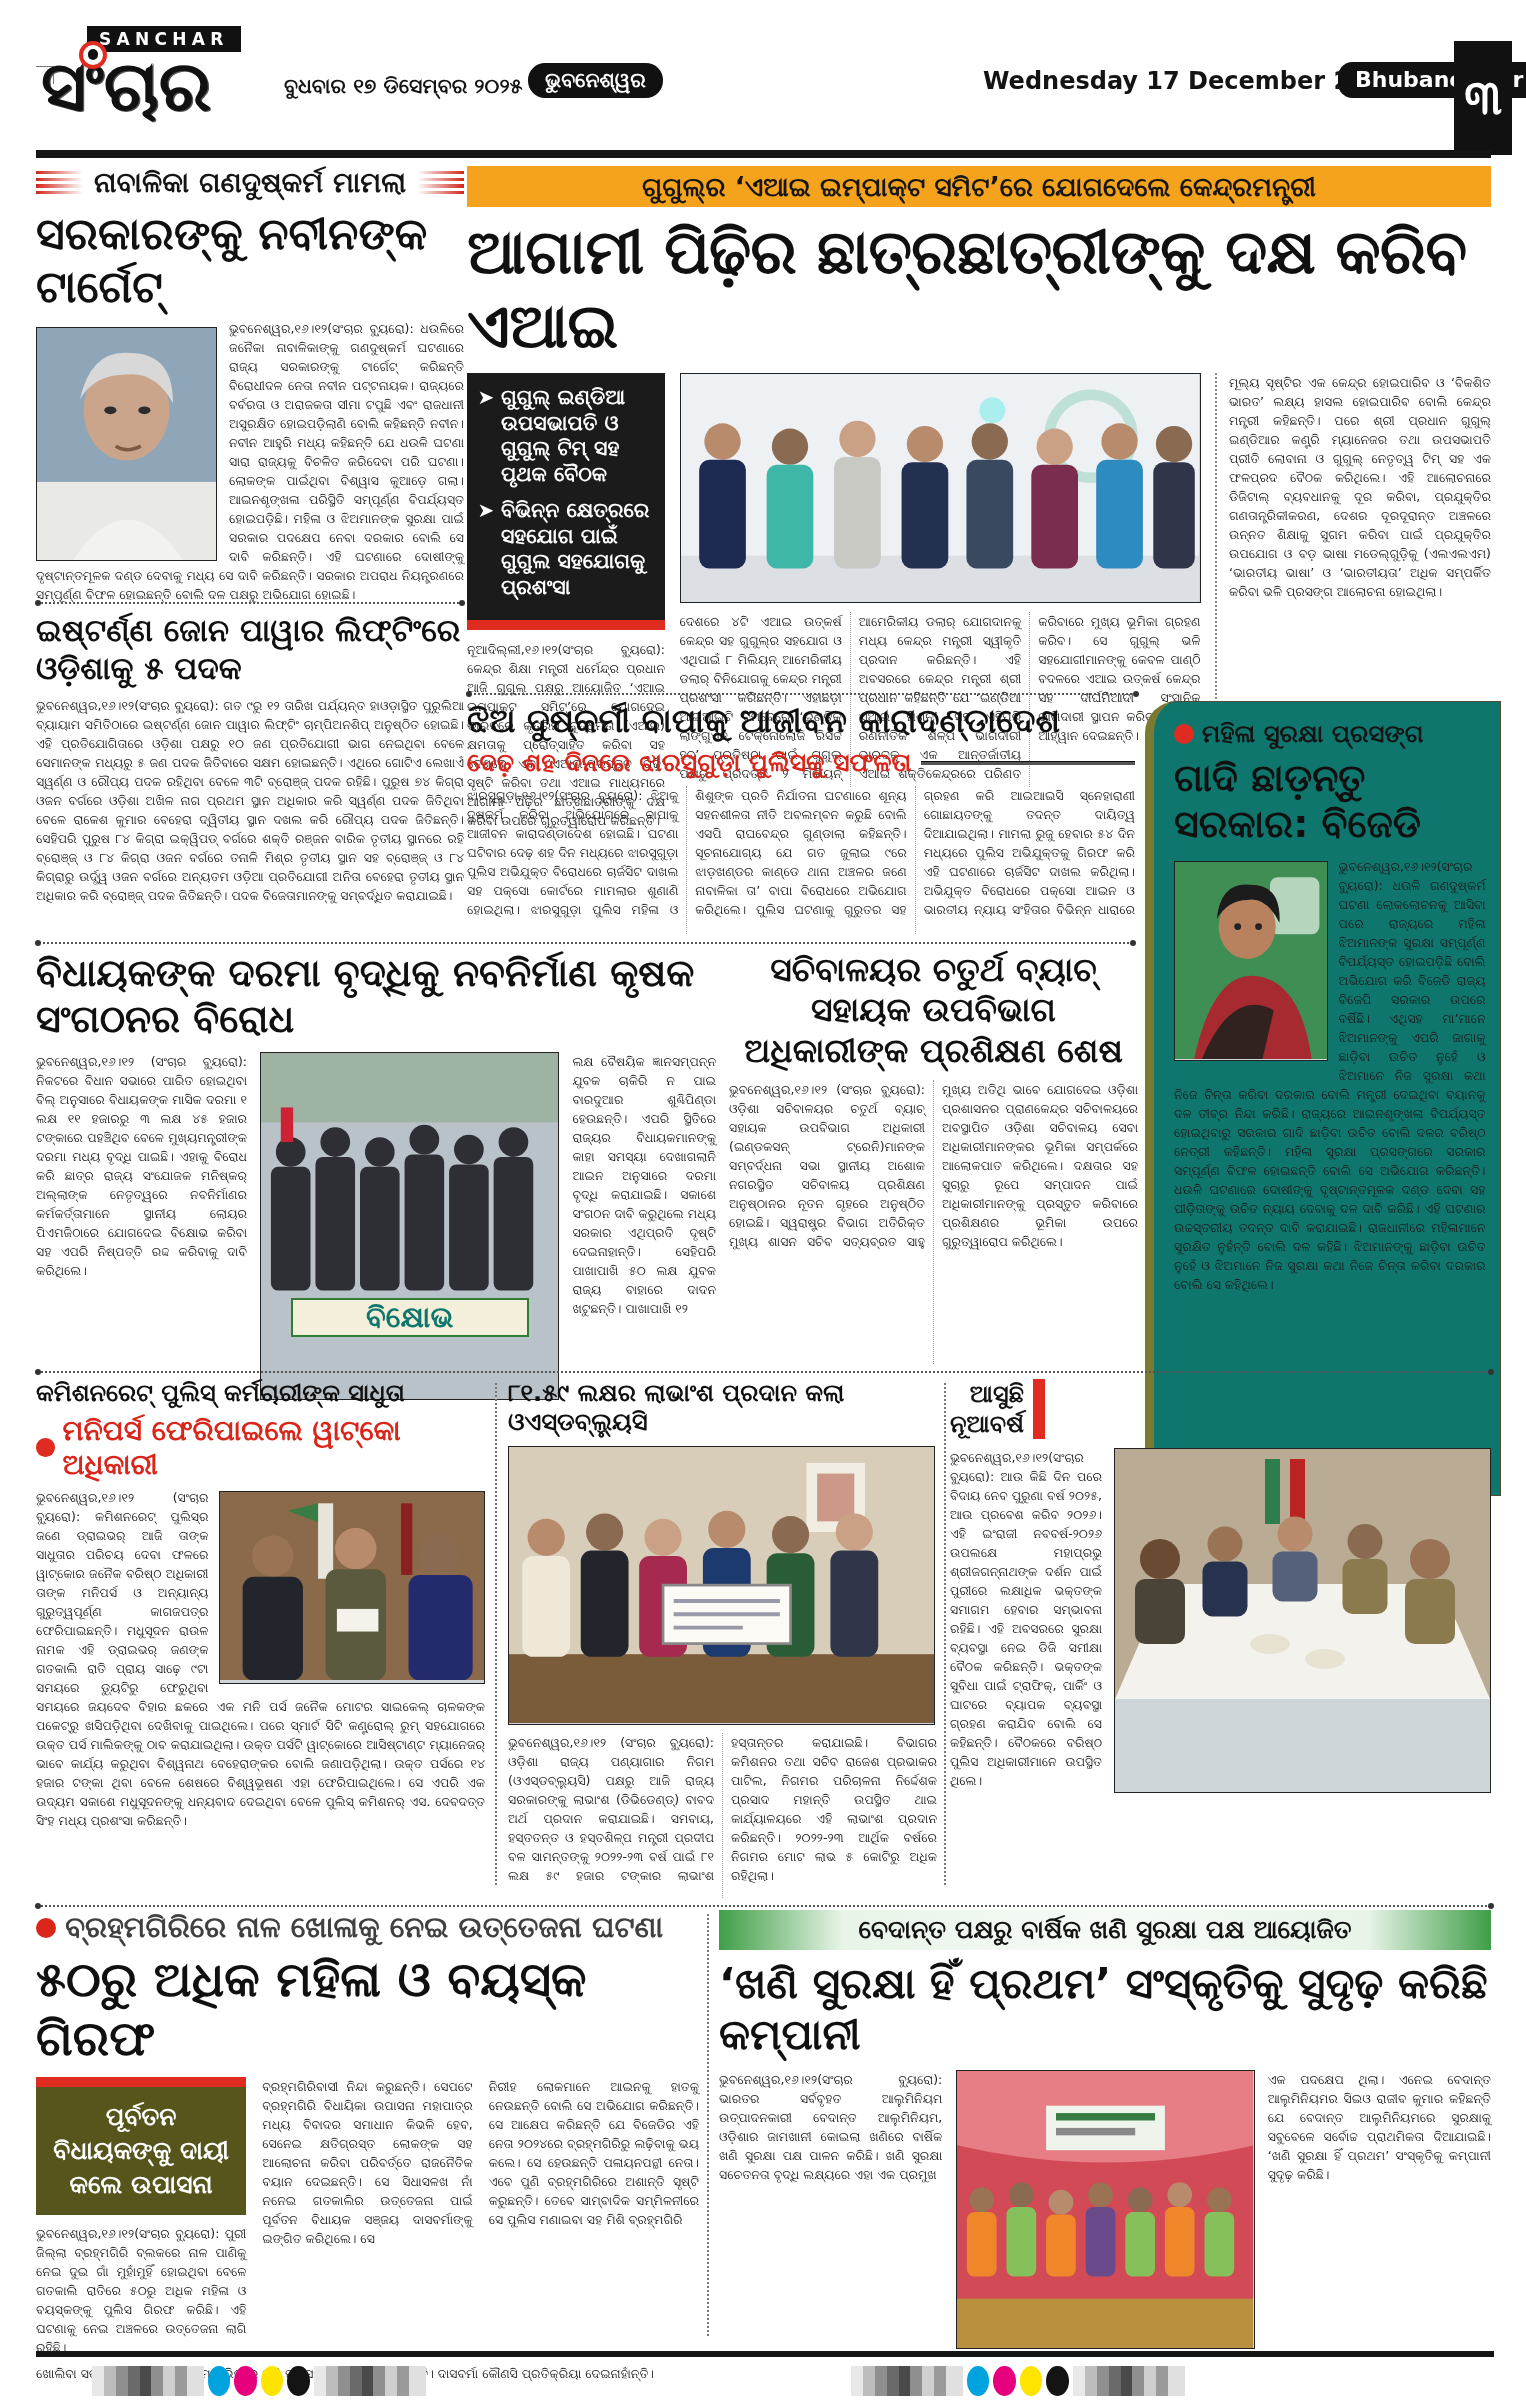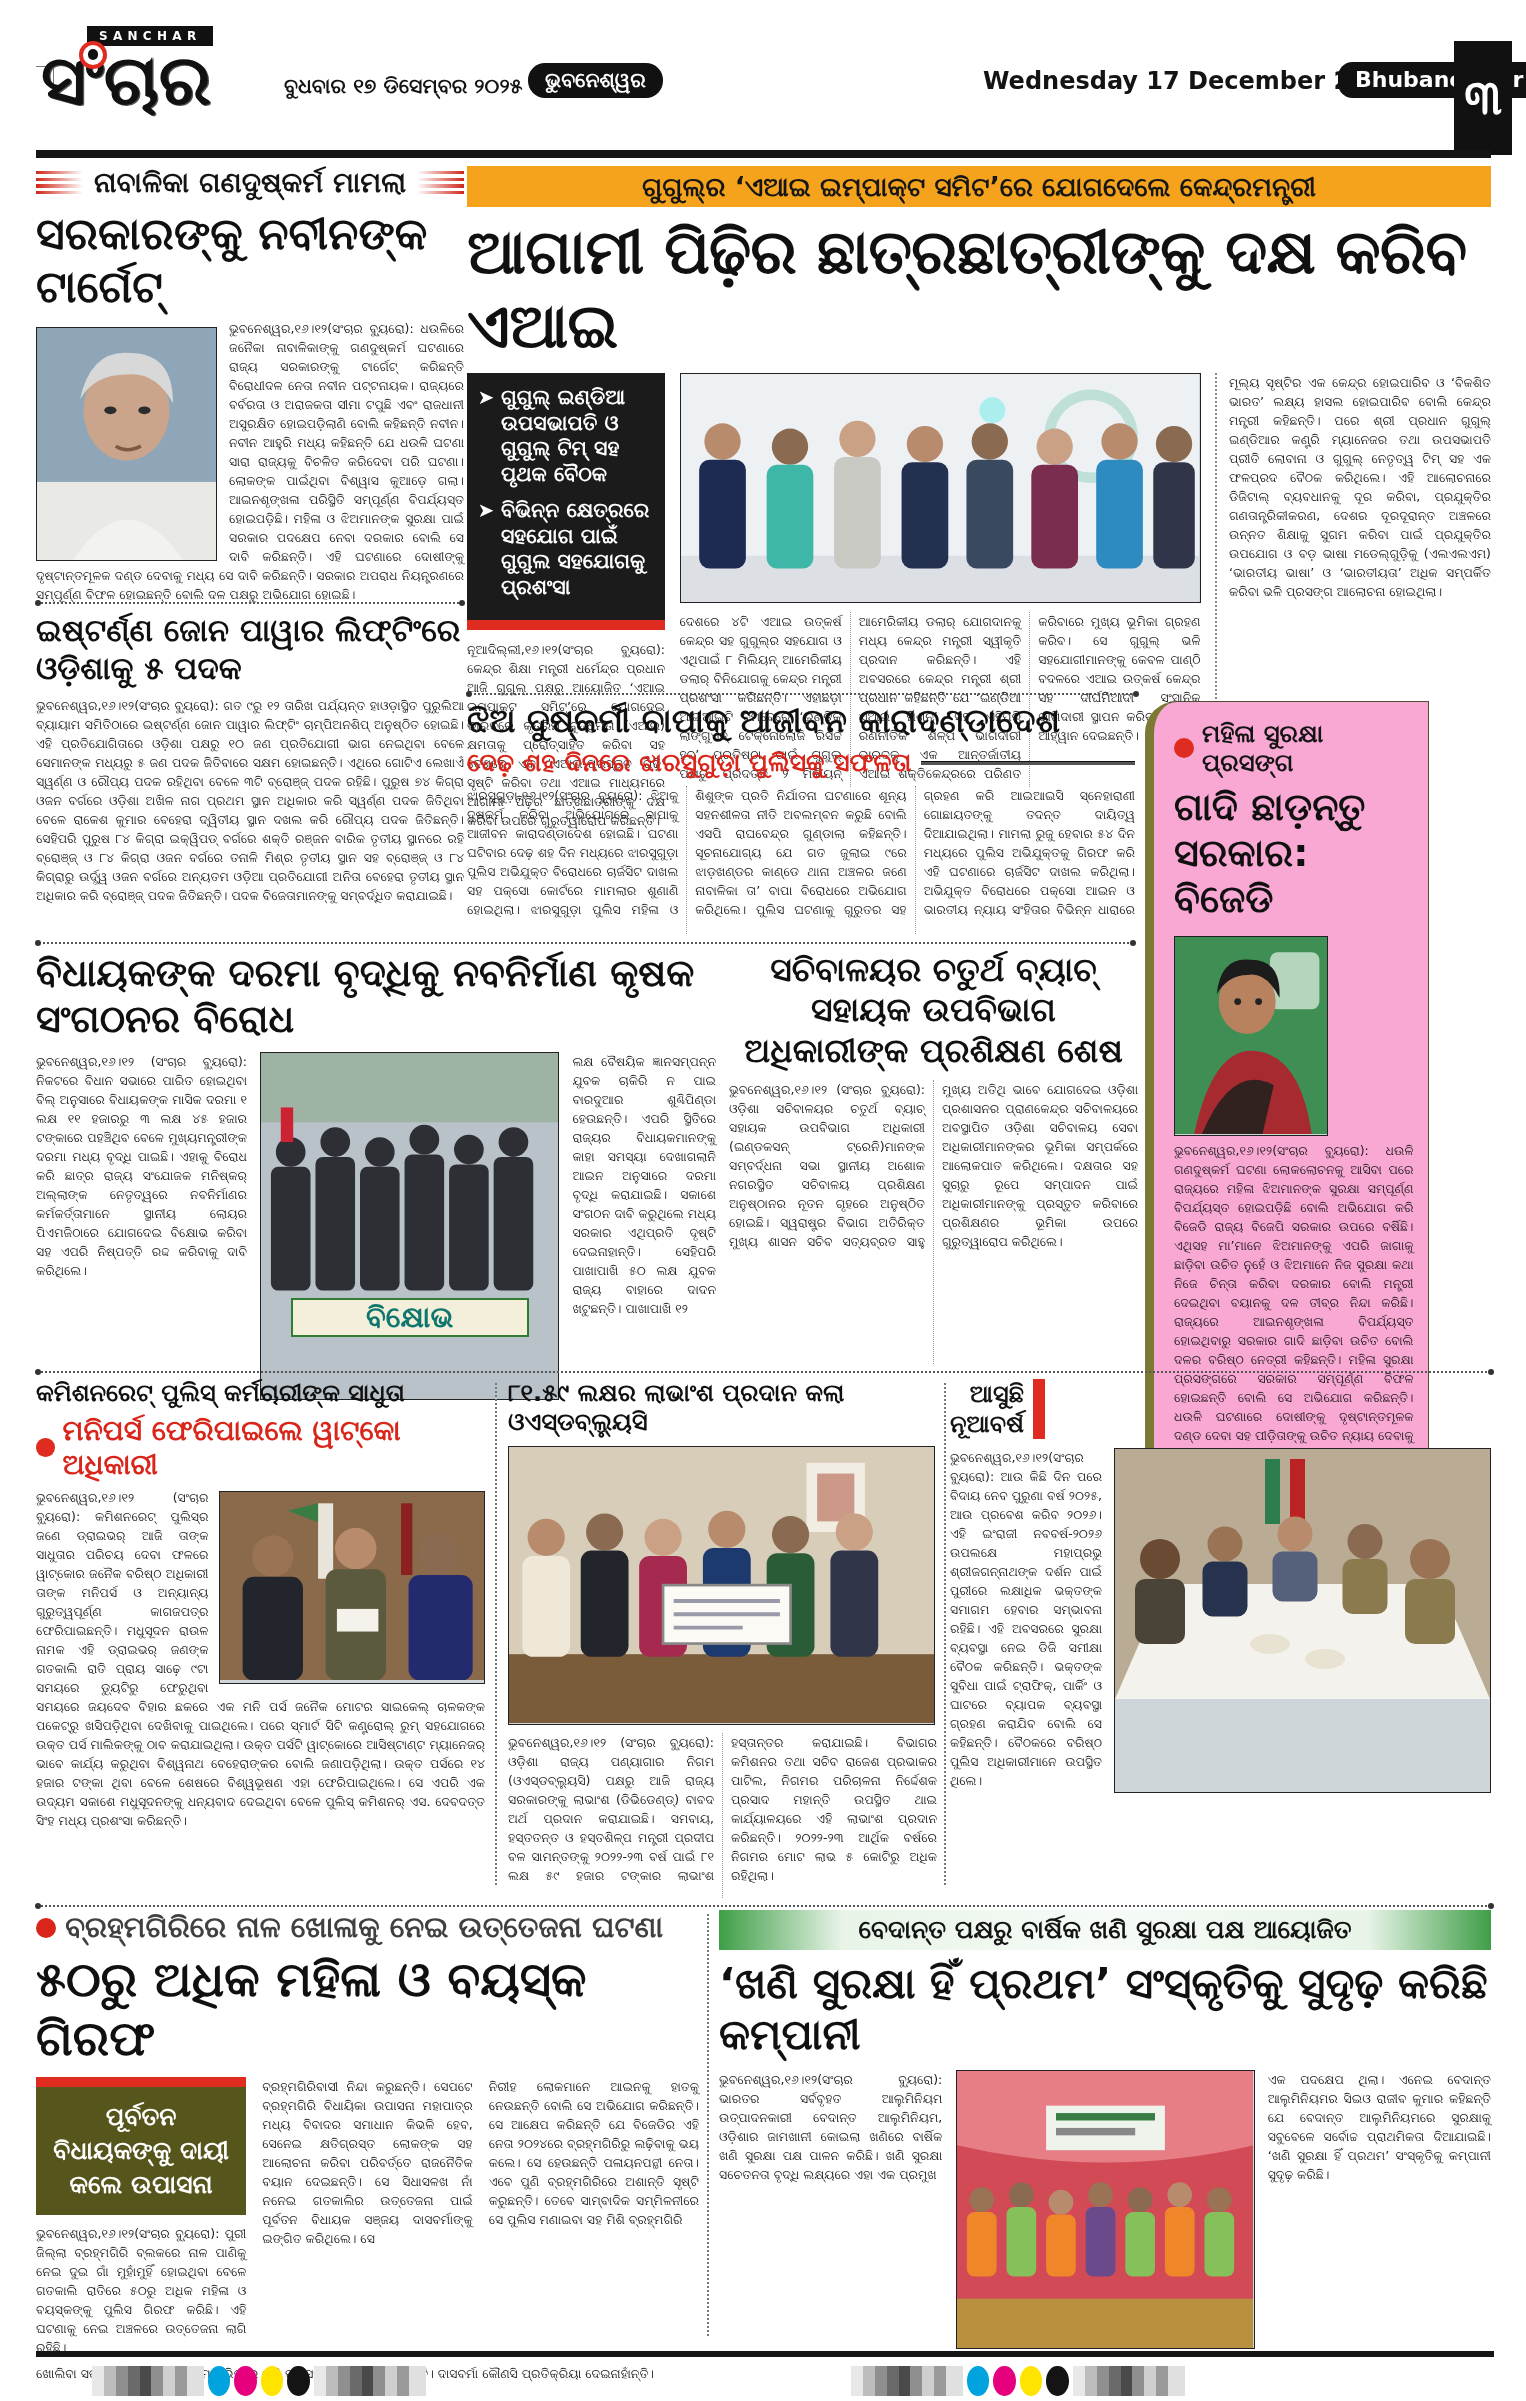--- a/index.html
+++ b/index.html
@@ -4,21 +4,21 @@
 <style>
   html,body{margin:0;padding:0;}
   body{width:1526px;height:2401px;position:relative;background:#fff;
        font-family:"DejaVu Sans","Liberation Sans",sans-serif;color:#141414;}
   .abs{position:absolute;}
   
   #masthead{left:0;top:0;width:1526px;height:158px;}
   .corner-mark{position:absolute;border-left:1.3px solid #777;border-bottom:1.3px solid #777;width:17px;height:17px;}
   #logo-block{position:absolute;left:41px;top:26.4px;width:218px;}
   #logo-en{display:inline-block;background:#111;color:#fff;font-weight:bold;
-           letter-spacing:5.3px;font-size:12px;padding:2.6px 12px;margin-left:46px;}
+           letter-spacing:5.3px;font-size:17px;padding:2.6px 12px;margin-left:46px;}
   #logo-odia{font-size:69px;font-weight:800;line-height:1.0;color:#111;
              text-shadow:1.3px 1.3px 0 #555;}
   #logo-dot{position:absolute;left:38px;top:14.5px;width:20px;height:20px;border:4.6px solid #e02b20;
             border-radius:50%;background:#fff;}
   #logo-dot i{position:absolute;left:4.6px;top:4.6px;width:10.6px;height:10.6px;background:#111;border-radius:50%;display:block;}
   #date-odia{position:absolute;left:284px;top:74px;font-size:20.5px;font-weight:bold;}
   .pill{background:#111;color:#fff;border-radius:17px;padding:5.3px 17px;font-weight:bold;}
   #city-pill-odia{position:absolute;left:528px;top:63px;font-size:20.5px;}
   #date-en{position:absolute;left:983px;top:67px;font-size:24px;font-weight:bold;}
   #city-pill-en{position:absolute;left:1338px;top:62px;font-size:22px;border-radius:14.5px;}
@@ -67,21 +67,21 @@
   #power-headline{font-size:31px;}
   #art-power .body-txt{margin-top:8px;}
   
   #art-pocso{left:467px;top:701px;width:668px;height:228px;}
   #pocso-headline{font-size:33px;}
   #pocso-subrow{display:flex;align-items:center;gap:9.2px;margin:6.6px 0 8px 0;}
   #pocso-sub{font-size:25px;}
   #pocso-rule{flex:1;height:3.3px;background:#555;border-top:1.3px solid #111;}
   #art-pocso .cols3{height:148px;overflow:hidden;}
   
-  #art-bjd{left:1145px;top:701px;width:284px;height:795px;background:#f9a8d4;
+  #art-bjd{left:1145px;top:701px;width:356px;height:795px;background:#0f766e;
            border:1.3px solid #4d4d33;border-left:9.2px solid #7a7a33;border-radius:32px 0 0 32px;
            padding:17px 14.5px 13.2px 20px;box-sizing:border-box;}
   #bjd-kick{display:flex;align-items:center;gap:8px;font-size:24.4px;font-weight:800;}
   #bjd-dot{width:20px;height:20px;border-radius:50%;background:#e02b20;flex:none;}
   #bjd-headline{font-size:38px;margin:6.6px 0 9.2px 0;}
   #bjd-photo{float:left;width:152px;height:198px;margin:4px 10.6px 5.3px 0;}
   
   #art-mla{left:36px;top:950px;width:680px;height:414px;}
   #mla-headline{font-size:38px;}
   #mla-grid{display:flex;gap:13.2px;margin-top:9.2px;}

